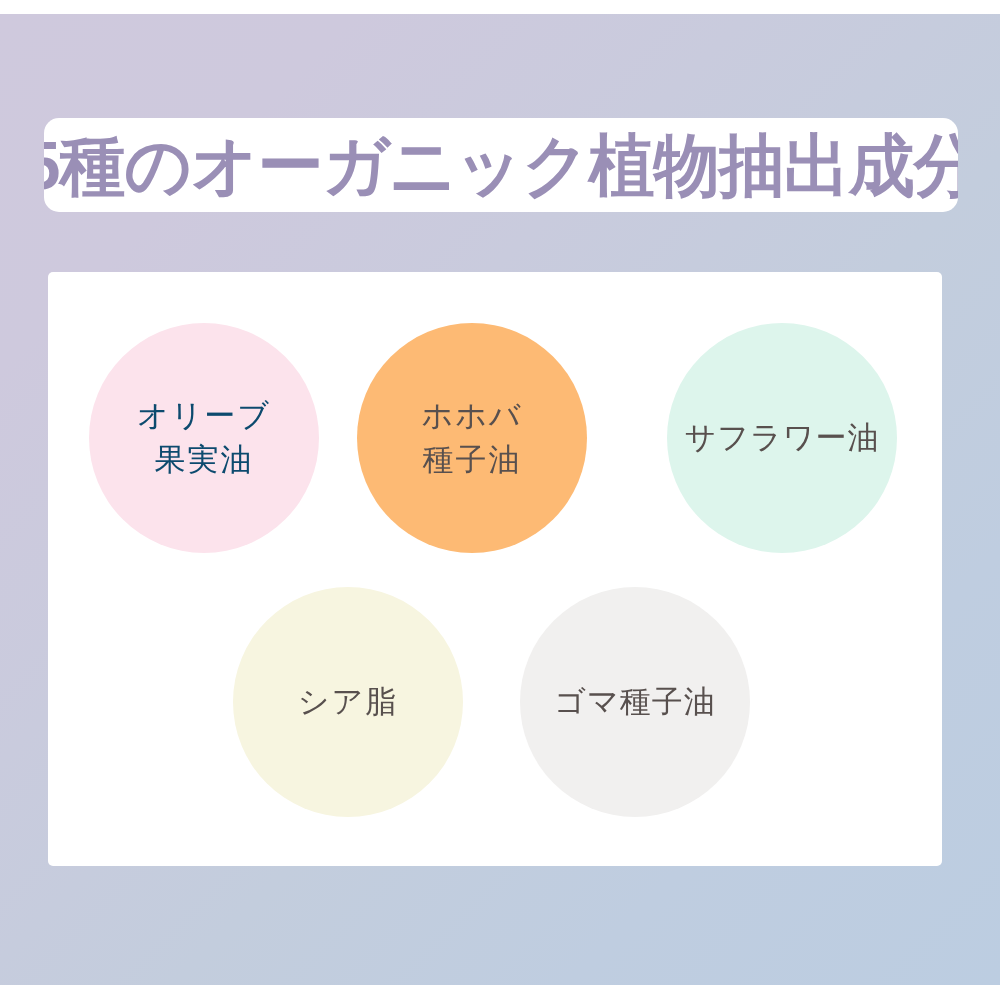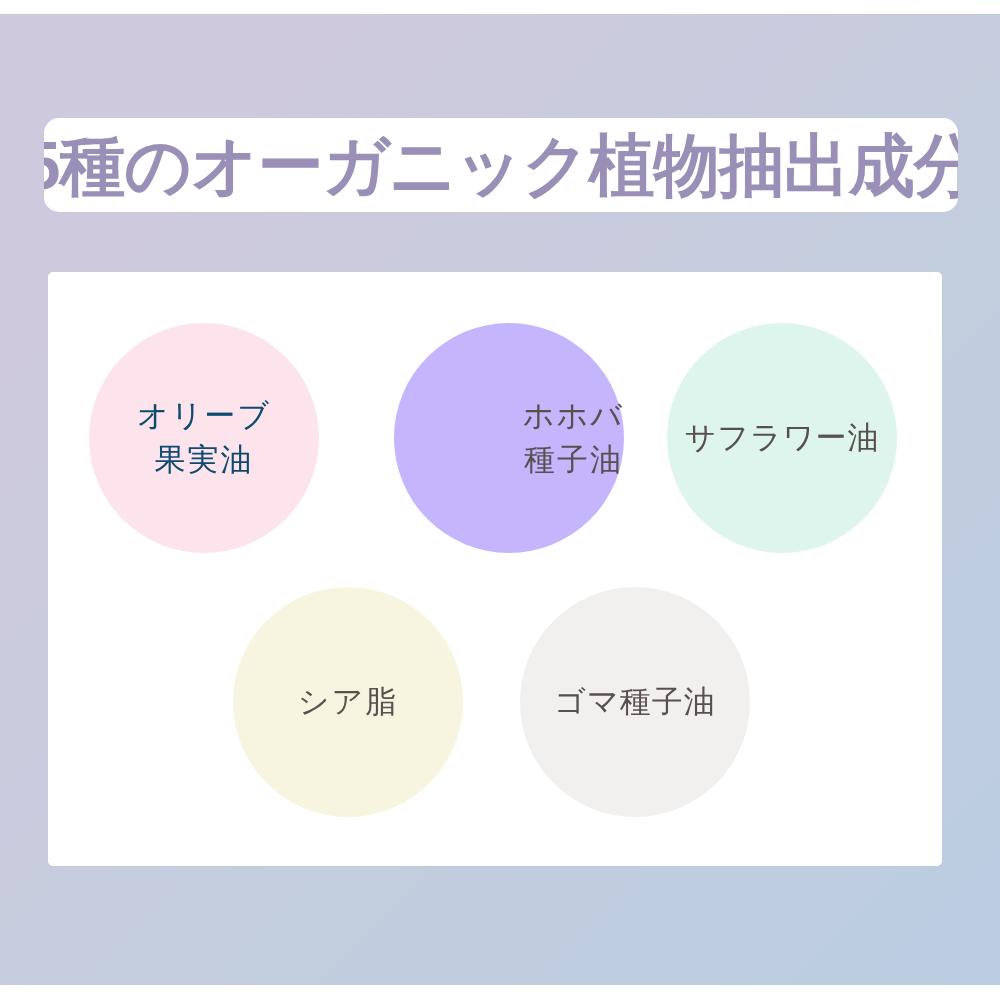--- a/index.html
+++ b/index.html
@@ -108,21 +108,21 @@
     <span id="title-text" style="color: rgb(154, 143, 182);">5種のオーガニック植物抽出成分</span>
   </div>
 
   <div id="content-card" style="background: rgb(255, 255, 255);">
 
     <div class="bubble" style="left: 41px; top: 51px; width: 230px; height: 230px; background: rgb(252, 227, 236);">
       <span class="bubble-label" style="color: #0c4a6e;">オリーブ
 果実油</span>
     </div>
 
-    <div class="bubble" style="left: 346px; top: 51px; width: 230px; height: 230px; background: #c4b5fd; justify-content: flex-end;">
+    <div class="bubble" style="left: 309px; top: 51px; width: 230px; height: 230px; background: #fdba74;">
       <span class="bubble-label" style="color: rgb(88, 80, 78);">ホホバ
 種子油</span>
     </div>
 
     <div class="bubble" style="left: 619px; top: 51px; width: 230px; height: 230px; background: rgb(221, 245, 236); text-align: right;">
       <span class="bubble-label wide" style="color: rgb(88, 80, 78);">サフラワー油</span>
     </div>
 
     <div class="bubble" style="left: 185px; top: 315px; width: 230px; height: 230px; background: rgb(247, 245, 224);">
       <span class="bubble-label" style="color: rgb(88, 80, 78);">シア脂</span>

